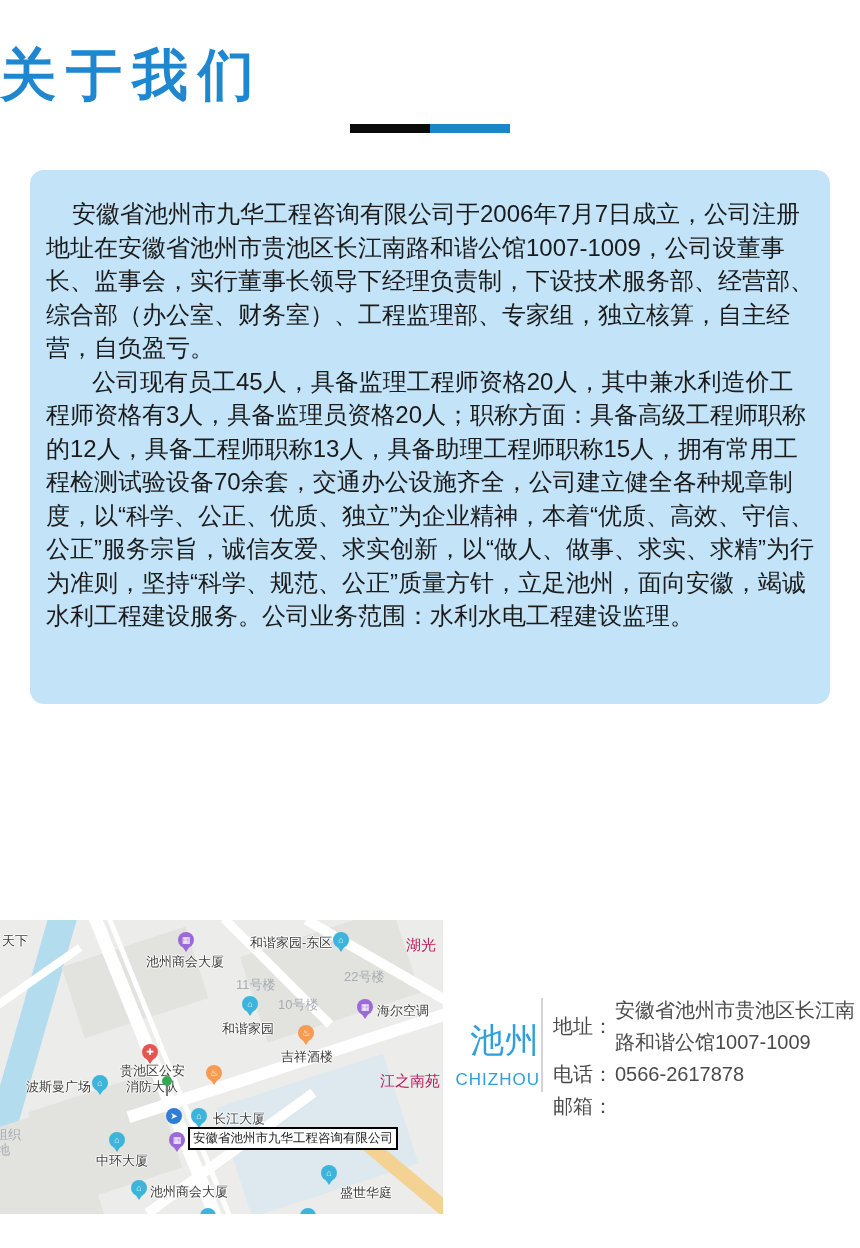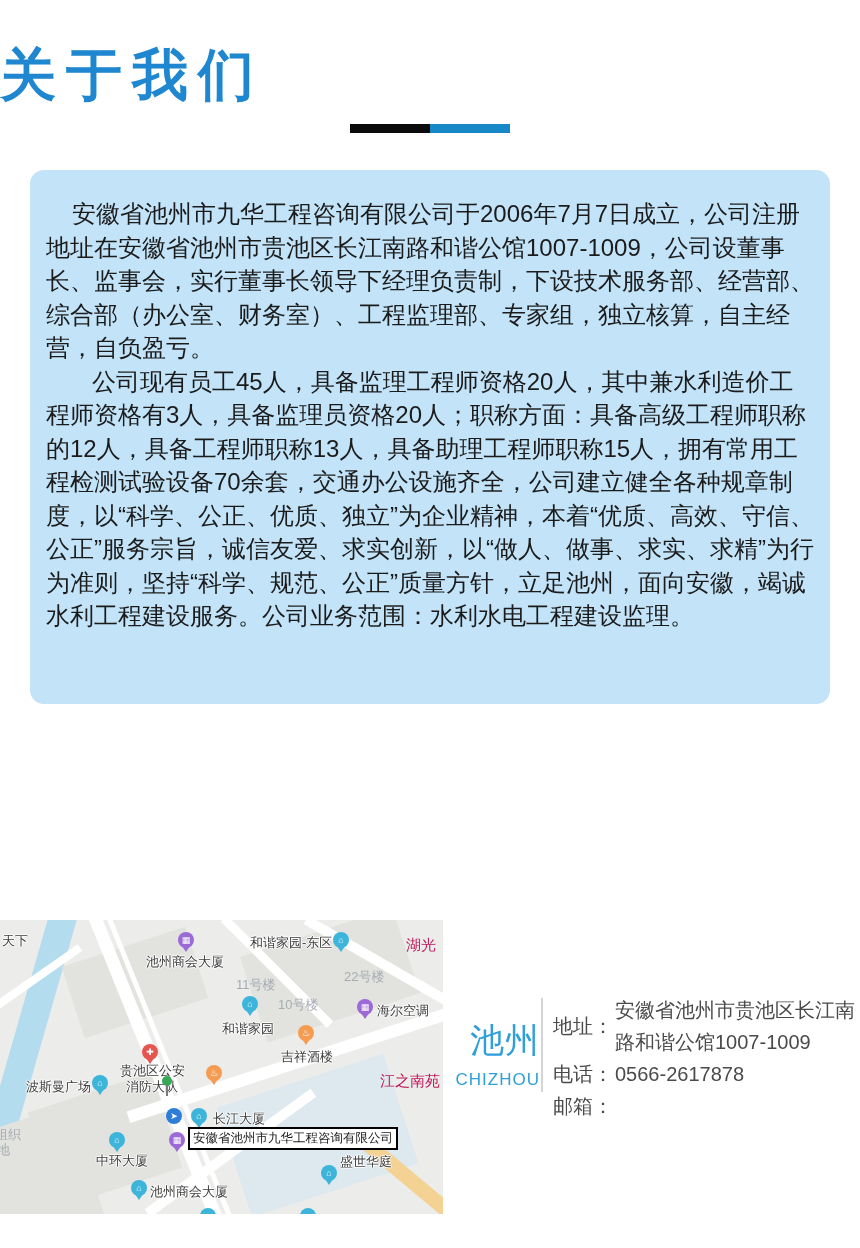--- a/index.html
+++ b/index.html
@@ -187,21 +187,21 @@
     <span class="map-label" style="left:96px;top:232px;">中环大厦</span>
 
     <span class="pin pin-blue" style="left:131px;top:260px;">
         <span>⌂</span>
       </span>
     <span class="map-label" style="left:150px;top:263px;">池州商会大厦</span>
 
     <span class="pin pin-blue" style="left:321px;top:245px;">
         <span>⌂</span>
       </span>
-    <span class="map-label" style="left:340px;top:233px;">盛世华庭</span>
+    <span class="map-label" style="left:340px;top:264px;">盛世华庭</span>
 
     <span class="pin pin-blue" style="left:200px;top:288px;"></span>
     <span class="pin pin-blue" style="left:300px;top:288px;"></span>
   </div>
 
   <div class="city-block">
     <div class="city-cn">池州</div>
     <div class="city-en">CHIZHOU</div>
   </div>
   <div class="vline"></div>

